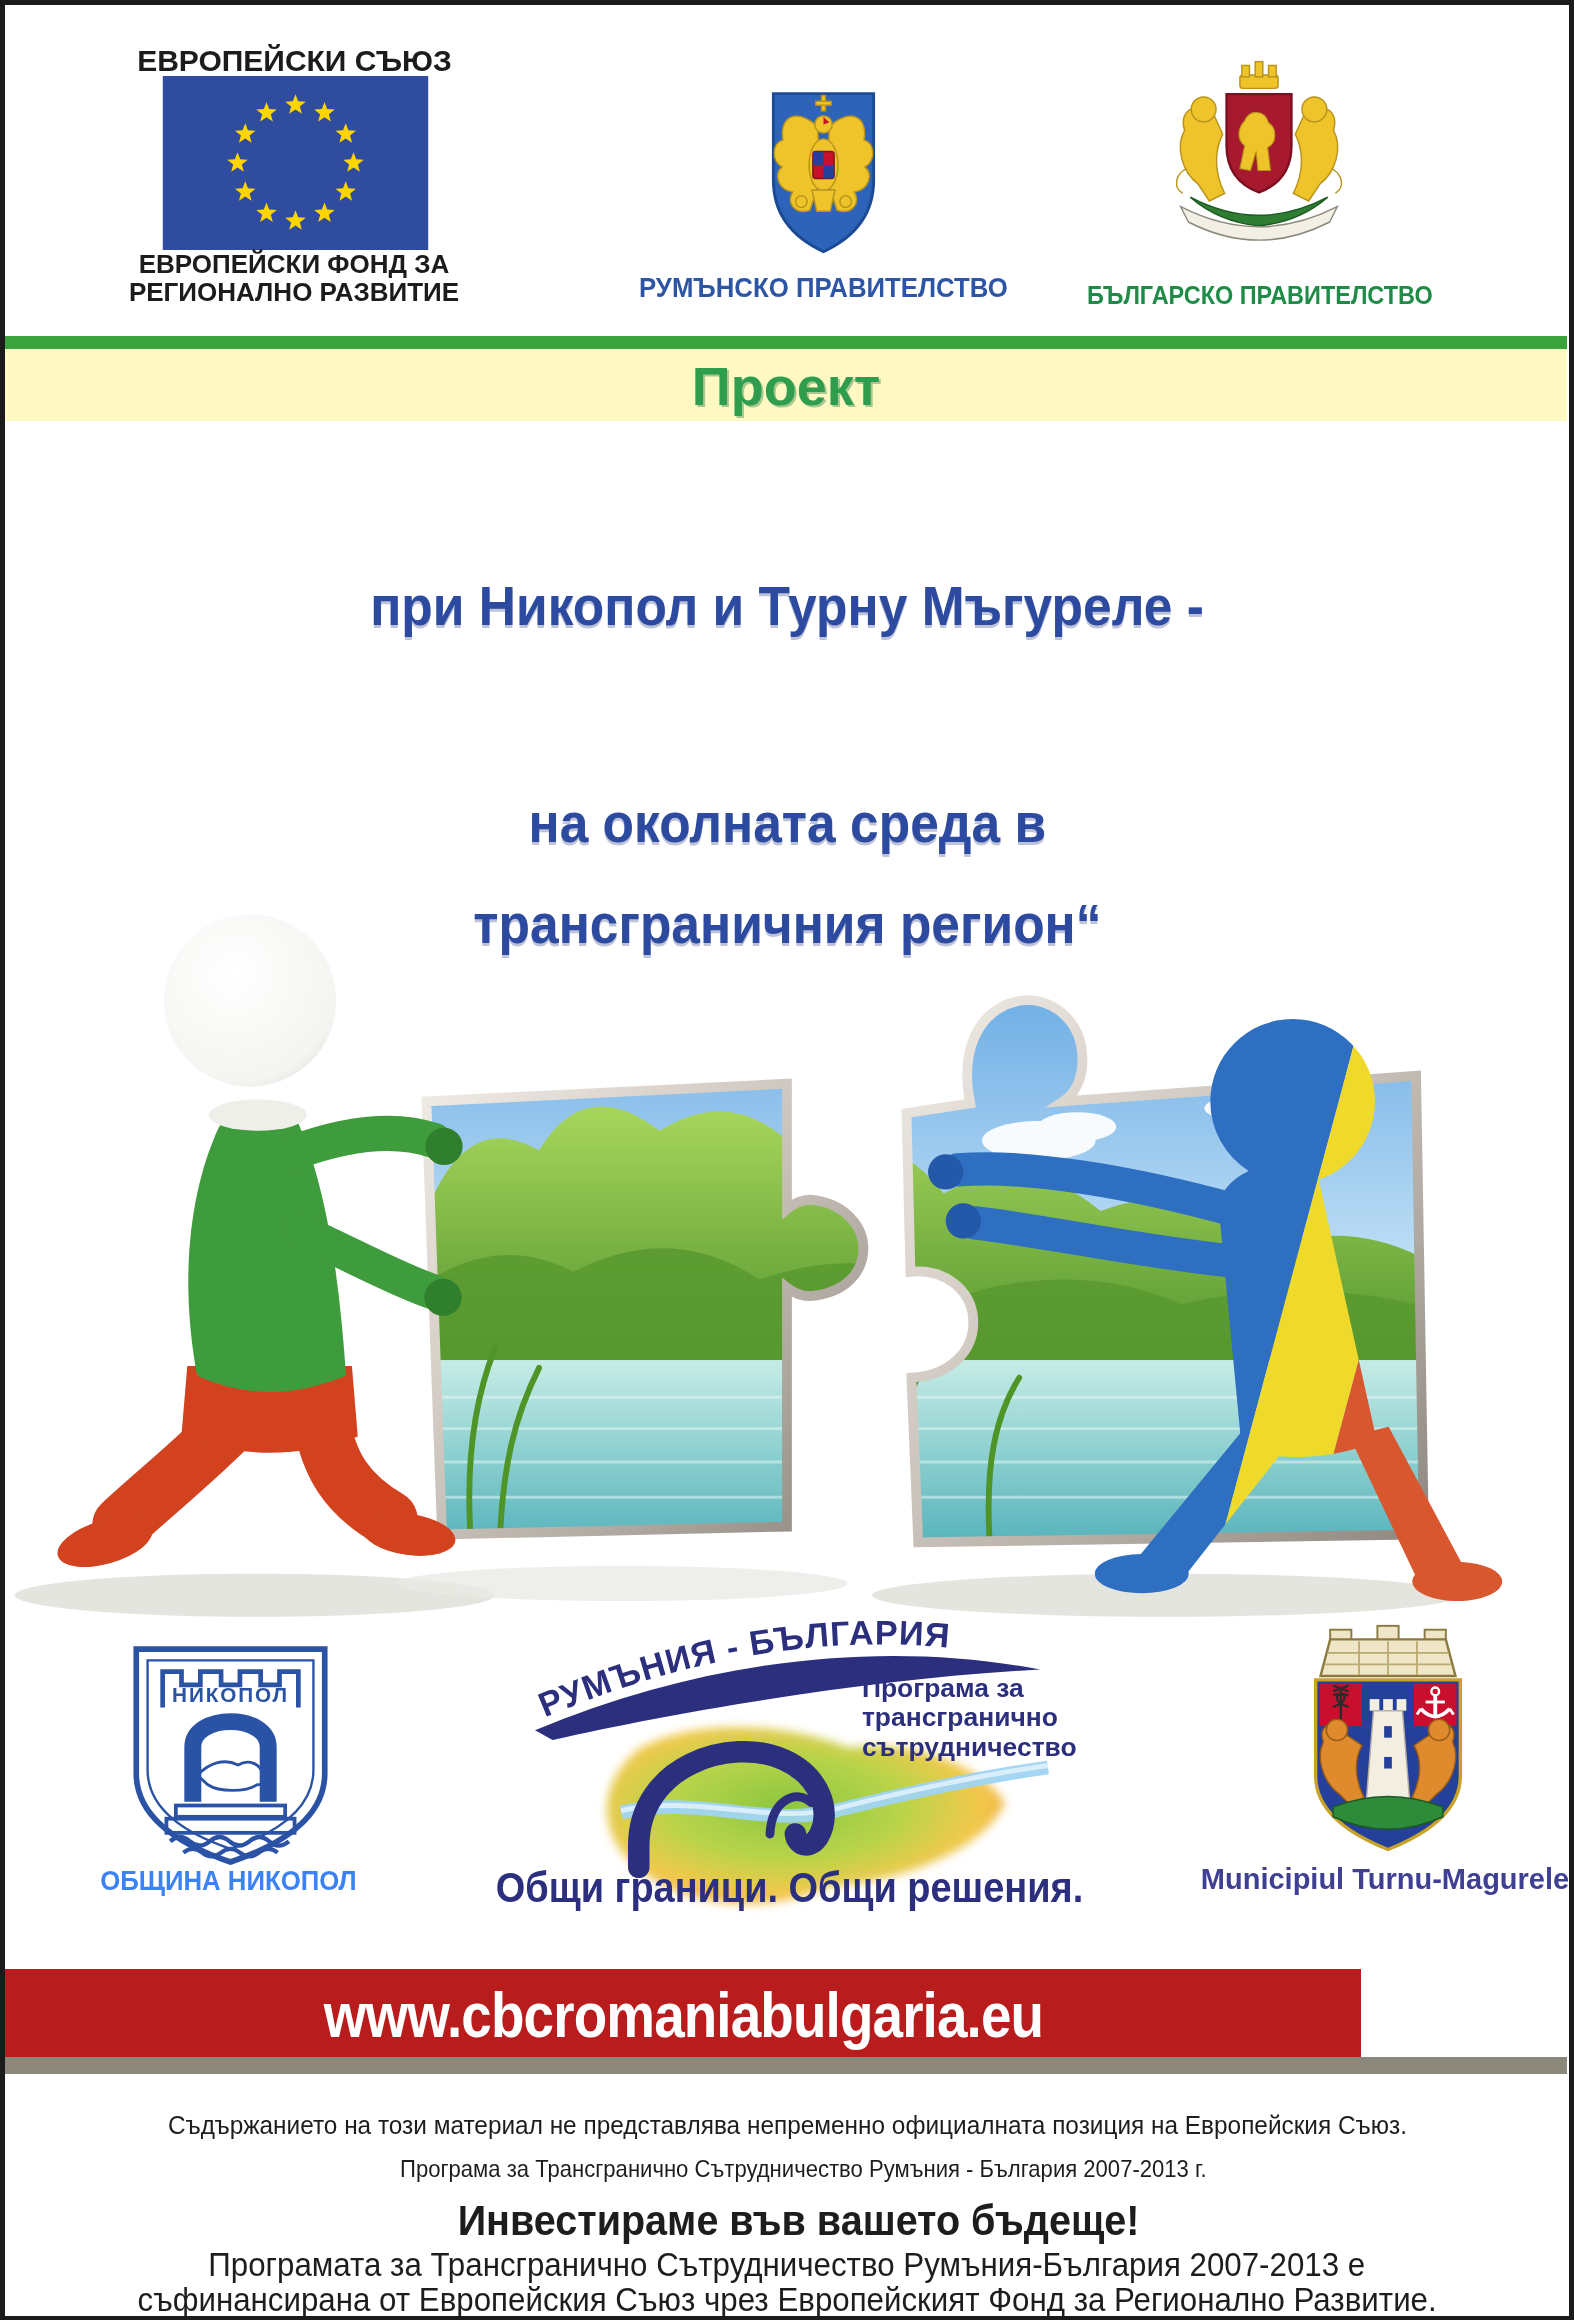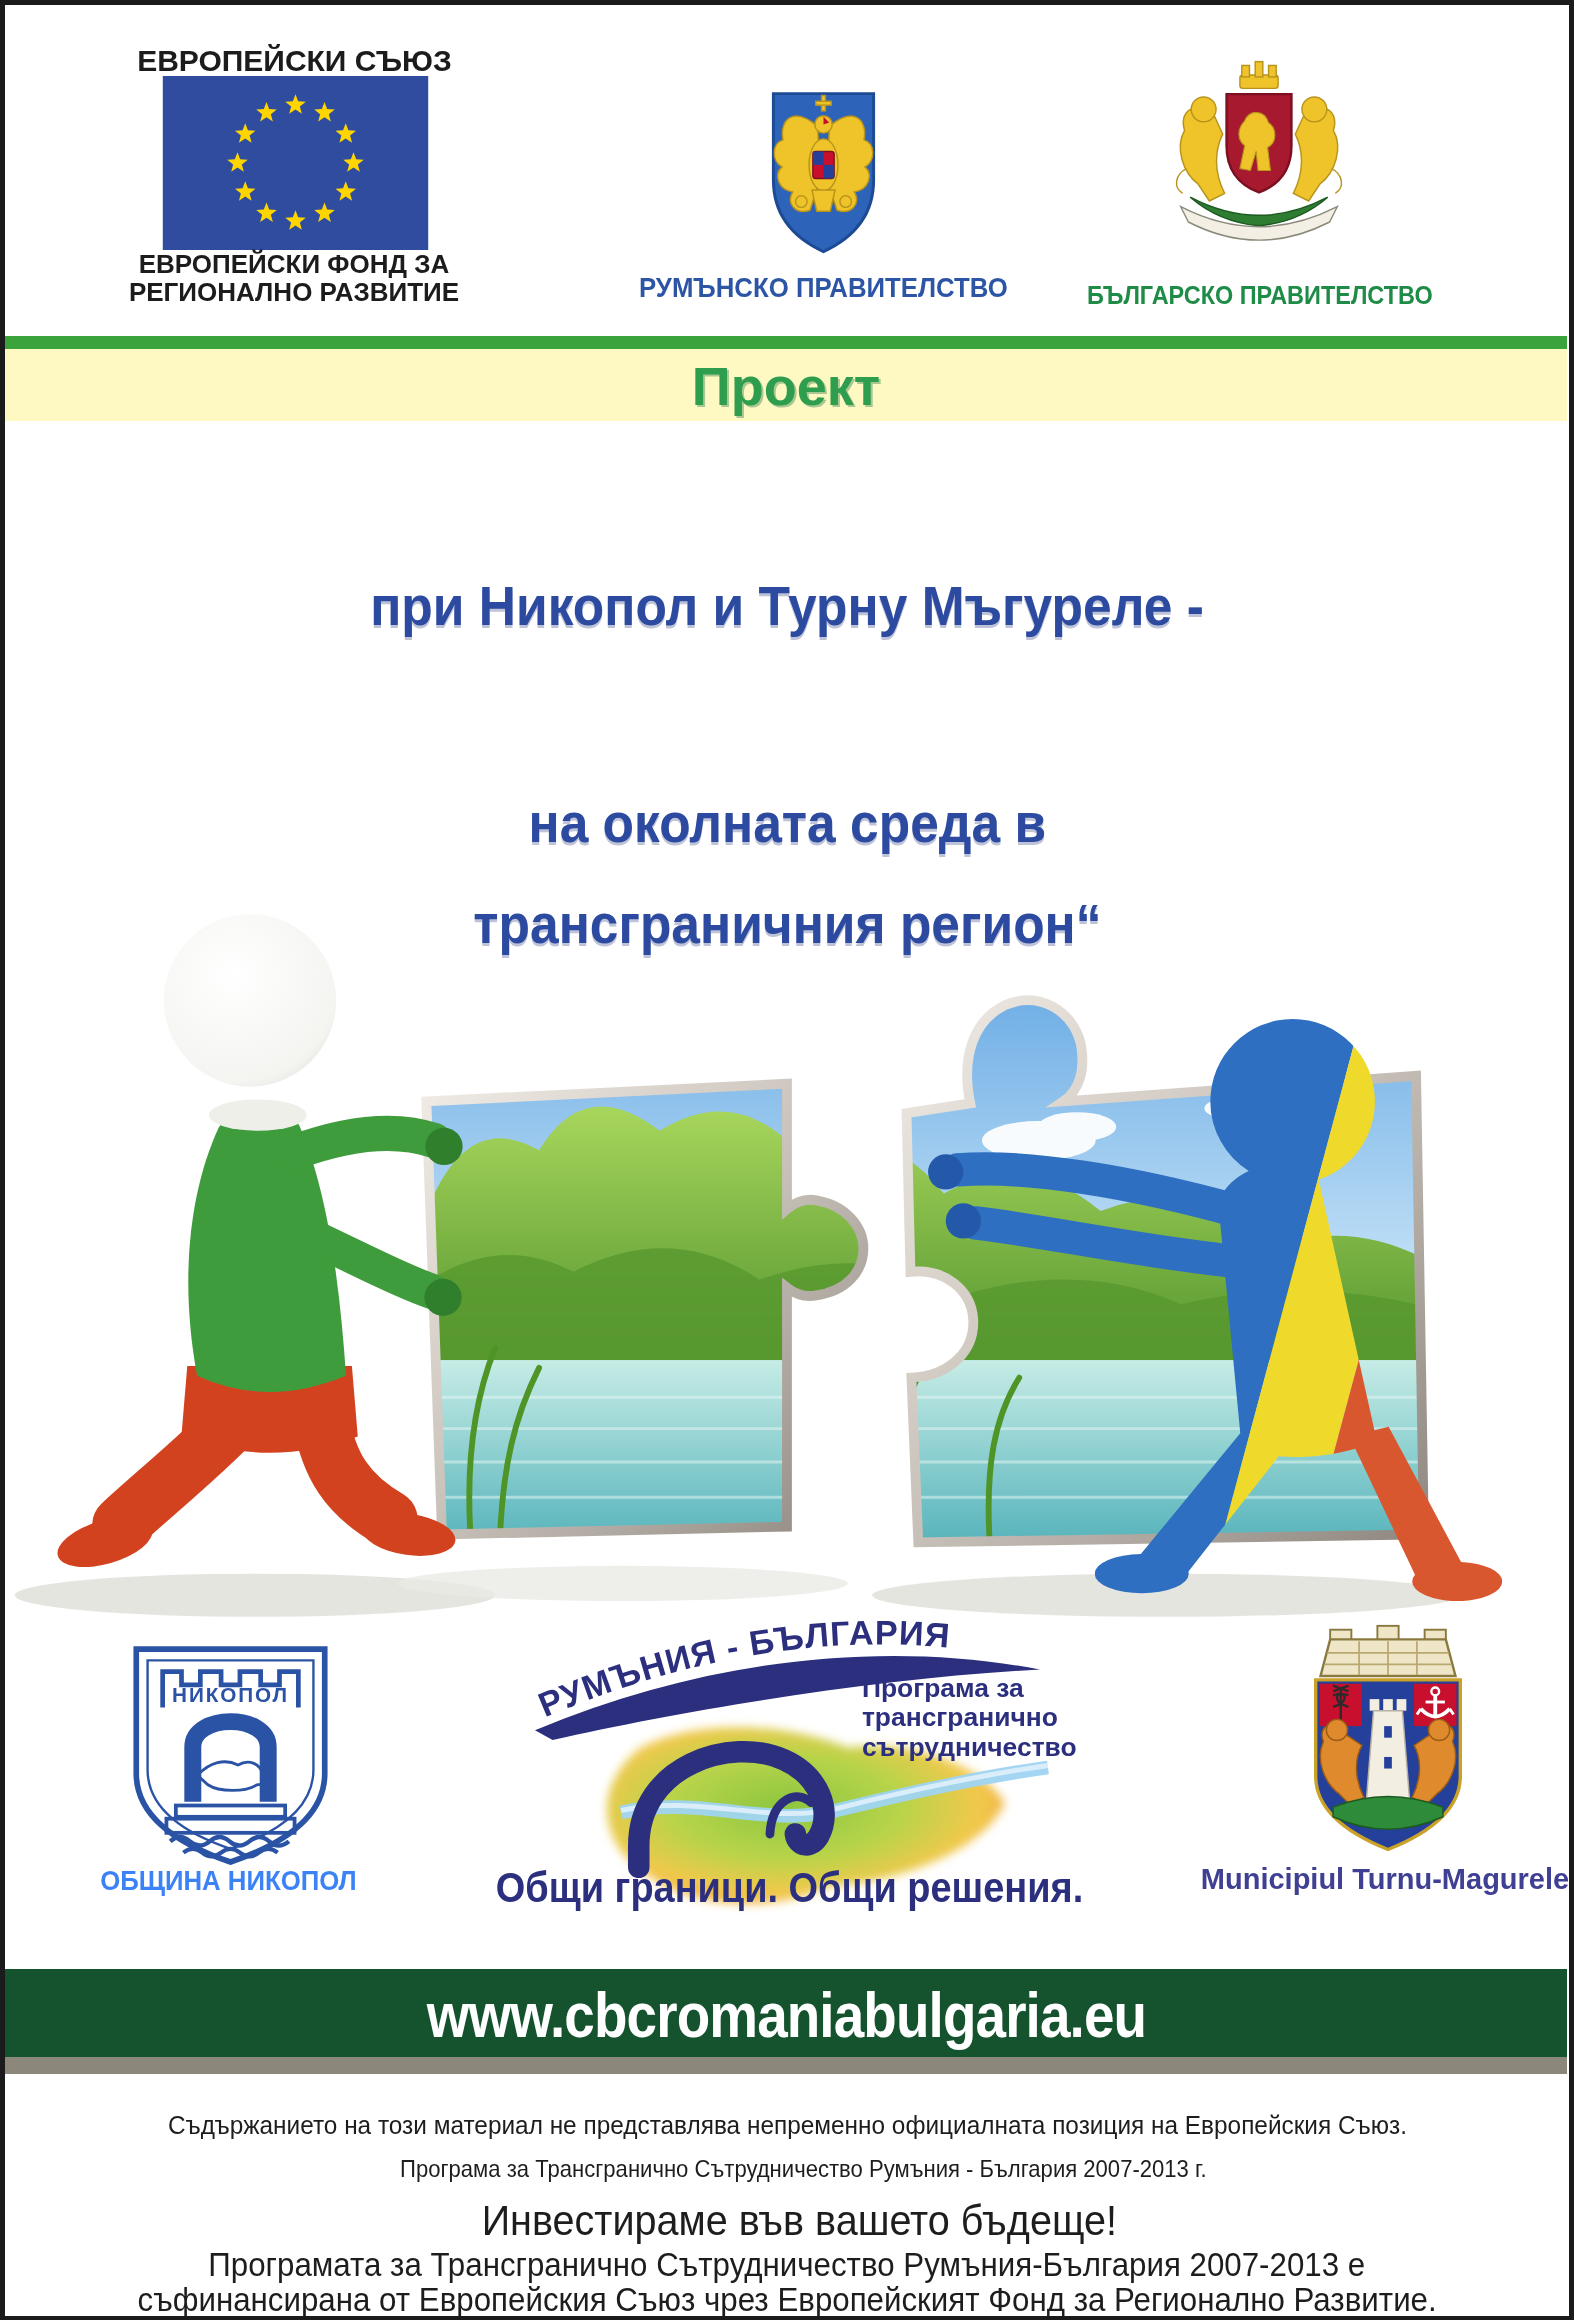--- a/index.html
+++ b/index.html
@@ -33,29 +33,29 @@
   .art{top:902px; left:0; width:1562px; height:716px;}
 
   
   .nik-svg{top:1629px; left:103px; width:245px; height:245px;}
   .nik-label{top:1860px; left:27.4px; width:392px; text-align:center; font-size:28px; font-weight:bold; color:#3b82f6;}
   .prog-svg{top:1596px; left:469px; width:631px; height:325px;}
   .tm-svg{top:1617px; left:1272px; width:222px; height:241px;}
   .tm-label{top:1858px; left:1194px; width:372px; text-align:center; font-size:29px; font-weight:bold; color:#3F3F94;}
 
   
-  .web-band{top:1964px; left:0; width:1562px; height:88px; background:#14532d; text-align:center;}
+  .web-band{top:1964px; left:0; width:1356px; height:88px; background:#b91c1c; text-align:center;}
   .web-band span{display:inline-block; margin-top:9.8px; font-size:63px; font-weight:bold; color:#ffffff; letter-spacing:-1px;}
   .gray-strip{top:2052px; left:0; width:1562px; height:16.7px; background:#8B877B;}
 
   
   .f-line{left:0; right:0; text-align:center; color:#1d1d1d; white-space:nowrap;}
   .f-a{top:2105px; font-size:26.5px;}
   .f-b{top:2150px; font-size:24px;padding-left:33px;}
-  .f-c{top:2191px; font-size:43px; font-weight:normal;padding-left:24px;}
+  .f-c{top:2191px; font-size:43px; font-weight:bold;padding-left:24px;}
   .f-d{top:2240px; font-size:34px;}
   .f-e{top:2275px; font-size:34px;}
 </style>
 </head>
 <body>
 
 <div class="poster">
 
   <div class="abs eu-top">ЕВРОПЕЙСКИ СЪЮЗ</div>
 

